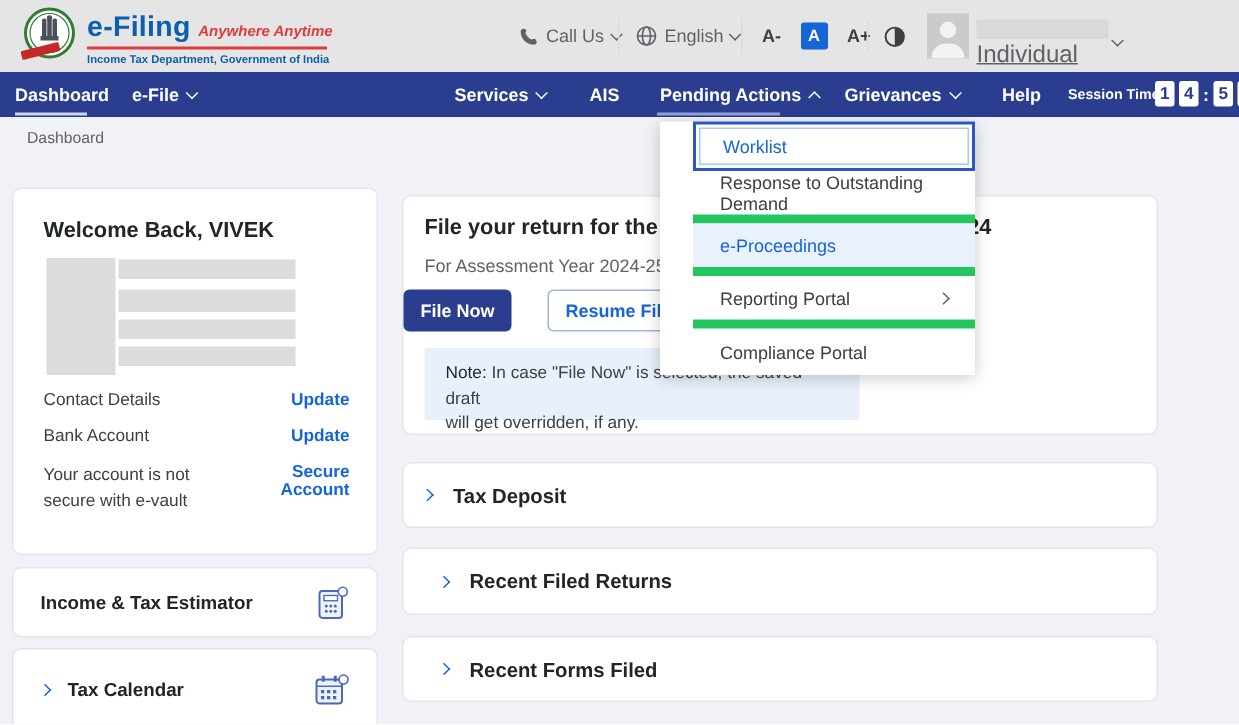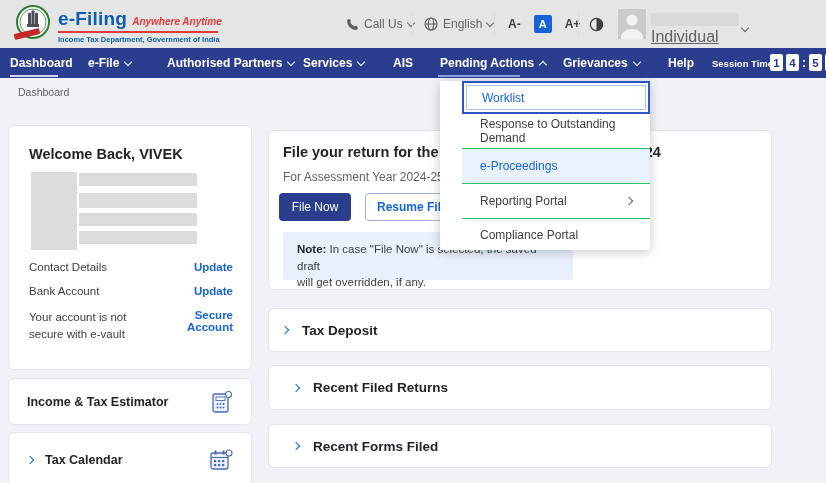--- a/index.html
+++ b/index.html
@@ -46,28 +46,28 @@
   .ph-block { position:absolute; left:22px; top:46px; width:46px; height:78px; background:#dcdcdc; }
   .ph-bar { position:absolute; left:70px; width:118px; height:13px; background:#dcdcdc; }
   .w-row-label { font-size:11.5px; color:#3c4043; }
   .w-row-link { font-size:11.5px; color:#1565d8; font-weight:700; cursor:pointer; text-align:right; }
 
   .acc-chev { color:#1565d8; }
   .acc-label { font-size:13.5px; font-weight:700; color:#212529; }
 
   .filing-title { position:absolute; left:14px; top:13px; font-size:14.5px; font-weight:700; color:#212529; white-space:nowrap; }
   .filing-sub { position:absolute; left:14px; top:39px; font-size:12px; color:#5f6368; }
-  .btn-primary { position:absolute; left:10px; top:62px; width:72px; height:28px; background:#2b3d8f; color:#ffffff; font-size:12px; font-weight:400; border:none; border-radius:4px; cursor:pointer; font-family:inherit; }
+  .btn-primary { position:absolute; left:0; top:62px; width:72px; height:28px; background:#2b3d8f; color:#ffffff; font-size:12px; font-weight:700; border:none; border-radius:4px; cursor:pointer; font-family:inherit; }
   .btn-outline { position:absolute; left:96px; top:62px; width:106px; height:28px; background:#ffffff; color:#1565d8; font-size:12px; font-weight:700; border:1px solid #9fb4dd; border-radius:4px; cursor:pointer; font-family:inherit; }
   .note-box { position:absolute; left:14px; top:101px; width:290px; height:48px; background:#e7f0fb; border-radius:2px; padding:9px 14px; font-size:11.5px; color:#3c4043; line-height:1.45; }
-  .note-bold { font-weight:700; color:#212529; }
+  .note-bold { font-weight:400; color:#212529; }
 
   
   .dropdown { position:absolute; left:440px; top:81px; width:210px; background:#ffffff; box-shadow:0 2px 10px rgba(0,0,0,.22); z-index:50;padding-left:22px; }
-  .dd-item { position:relative; display:flex; align-items:center; justify-content:space-between; padding:0 18px; font-size:12px; color:#3c4043; cursor:pointer; border-bottom:1px solid #22c55e; }
+  .dd-item { position:relative; display:flex; align-items:center; justify-content:space-between; padding:0 18px; font-size:12px; color:#3c4043; cursor:pointer; border-bottom:6px solid #22c55e; }
   .dd-item:last-child { border-bottom:none; }
   .dd-focused { height:33px; color:#1565d8; border:2px solid #2e55c4; box-shadow:inset 0 0 0 2px #ffffff, inset 0 0 0 3px #a9c7f0; }
   .dd-plain { height:35px; }
   .dd-highlight { height:35px; background:#e9f1fd; color:#1565d8; }
 
   .icon-svg { display:block; }
 </style>
 </head>
 <body>
 
@@ -148,24 +148,20 @@
   </div>
 
   <div class="nav">
     <div class="nav-item" style="left:10px;">
         <span>Dashboard</span>
       </div>
     <div class="nav-underline" style="left:10px; width:48px;"></div>
 
     <div class="nav-item" style="left:88px;">
         <span>e-File</span>
-        <span class="chev"></span>
-      </div>
-    <div class="nav-item" style="left:167px;">
-        <span>Authorised Partners</span>
         <span class="chev"></span>
       </div>
     <div class="nav-item" style="left:303px;">
         <span>Services</span>
         <span class="chev"></span>
       </div>
     <div class="nav-item" style="left:393px;">
         <span>AIS</span>
       </div>
 

